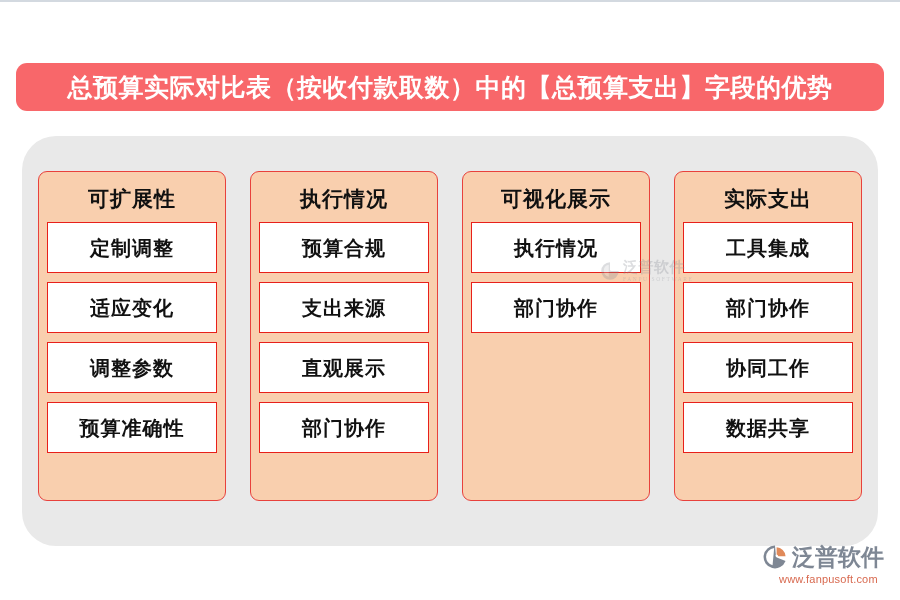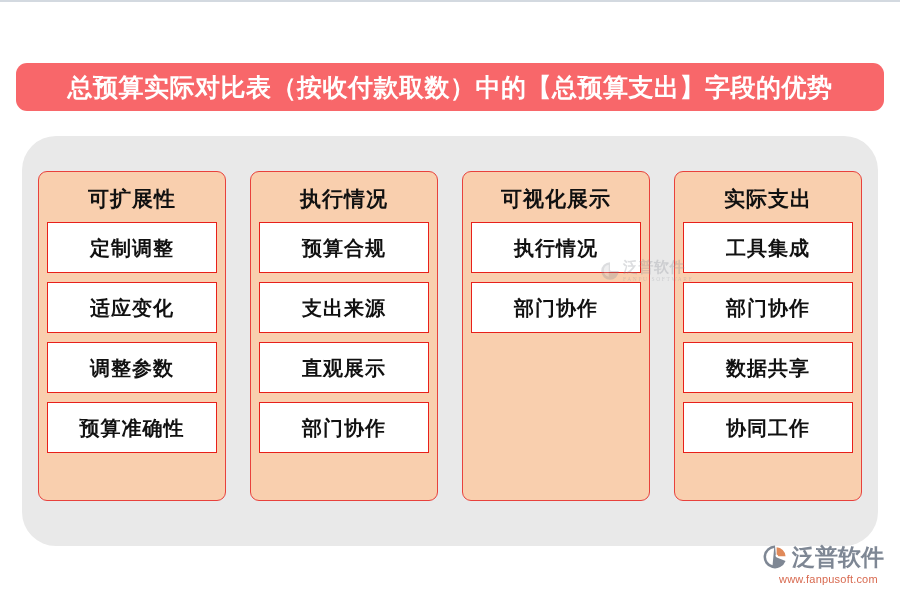--- a/index.html
+++ b/index.html
@@ -254,24 +254,24 @@
 
     <div class="column">
       <div class="column-title">实际支出</div>
       <div class="item">
         <span class="item-label">工具集成</span>
       </div>
       <div class="item">
         <span class="item-label">部门协作</span>
       </div>
       <div class="item">
+        <span class="item-label">协同工作</span>
+      </div>
+      <div class="item">
         <span class="item-label">数据共享</span>
-      </div>
-      <div class="item">
-        <span class="item-label">协同工作</span>
       </div>
     </div>
 
   </div>
 
   <div class="inline-watermark">
     <svg class="wm-mark" viewBox="0 0 32 32" aria-hidden="true">
       <path d="M16 2 A14 14 0 1 0 30 16 L18 16 A2 2 0 0 1 16 14 Z" fill="#8d9099"></path>
       <path d="M14 6 A10 10 0 0 0 6 16 A10 10 0 0 0 14 25 Z" fill="#ffffff" opacity="0.55"></path>
     </svg>

